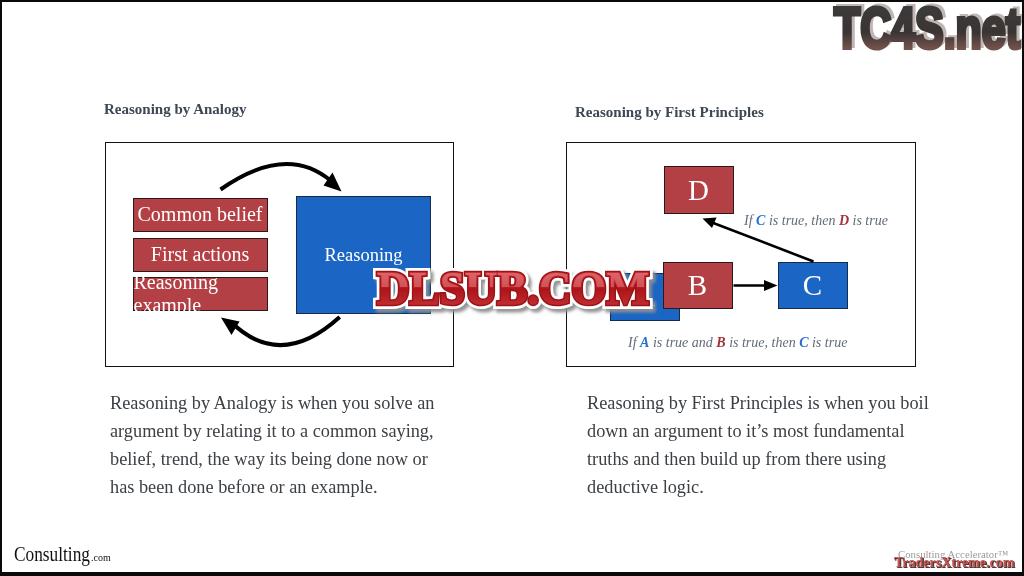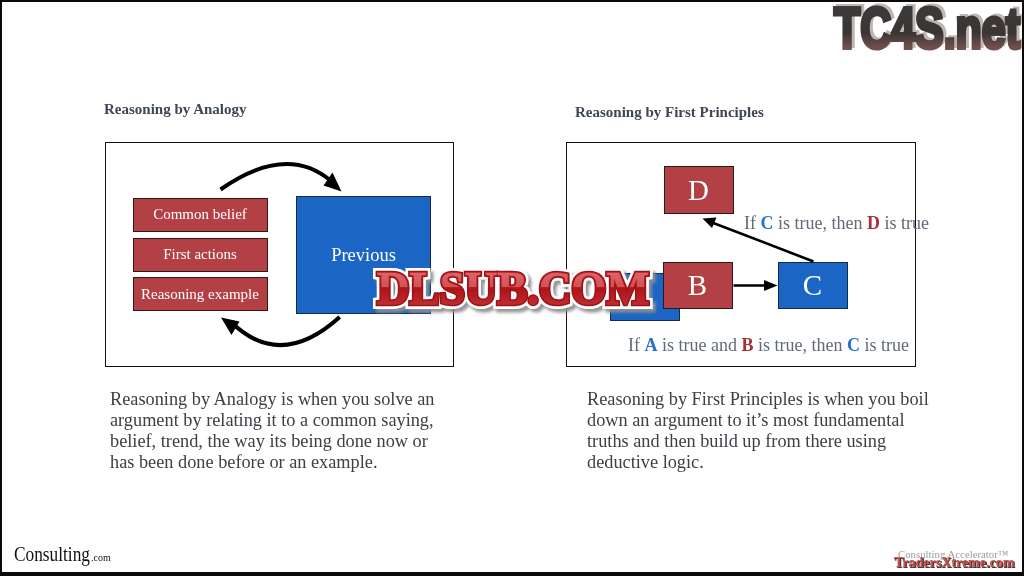--- a/index.html
+++ b/index.html
@@ -16,61 +16,61 @@
            letter-spacing:0px;}
   #title-left{left:104px;top:101px;}
   #title-right{left:567px;top:104px;margin-left:8px;}
 
   .panel{border:1.6px solid #111;background:#fff;}
   #panel-left{left:104.5px;top:142px;width:347px;height:223px;}
   #panel-right{left:565.5px;top:142px;width:348px;height:223px;}
 
   .rbox{background:#b34045;border:1.6px solid #2d181a;color:#fff;
         display:flex;align-items:center;justify-content:center;
-        font-size:15px;}
+        font-size:20px;}
   .bbox{background:#1b65c4;border:1.6px solid #152b49;color:#fff;
         display:flex;align-items:center;justify-content:center;}
 
   #rb1{left:132.5px;top:197.5px;width:133px;height:32px;}
   #rb2{left:132.5px;top:237.5px;width:133px;height:32px;}
   #rb3{left:132.5px;top:277px;width:133px;height:32px;}
   #bluebig{left:296px;top:196px;width:133px;height:116px;font-size:18.5px;}
 
   #boxD{left:663.5px;top:166px;width:68px;height:46px;font-size:29px;}
   #boxA{left:609.5px;top:272.5px;width:68px;height:46px;font-size:29px;}
   #boxB{left:662.5px;top:261.5px;width:68px;height:45px;font-size:29px;}
   #boxC{left:777.5px;top:261.5px;width:68px;height:45px;font-size:29px;}
 
-  .cap{font-size:18px;color:#616b77;}
+  .cap{font-size:14px;color:#616b77;font-style:italic;}
   .cap b.bl{color:#2470cc;}
   .cap b.rd{color:#a23337;}
   #cap1{left:744px;top:213px;}
   #cap2{left:628px;top:334.5px;}
 
-  .para{font-size:18.3px;line-height:21px;color:#3c4146;white-space:nowrap;}
+  .para{font-size:18.3px;line-height:28px;color:#3c4146;white-space:nowrap;}
   #para-left{left:110px;top:388.5px;}
   #para-right{left:567px;top:388.5px;margin-left:20px;}
 
   #consulting{left:14px;top:543px;}
   #accel{left:898px;top:548px;font-size:10.8px;color:#9b9b9b;width:120px;}
   #traders{left:894px;top:554.5px;font-size:14px;font-weight:bold;color:#cd5450;
            text-shadow:1.4px 1.4px 0 #3f3f3f, 0.7px 0.7px 0 #5a2523;
            letter-spacing:0px;}
 </style>
 </head>
 <body>
 
 <h2 class="abs title" id="title-left">Reasoning by Analogy</h2>
 <h2 class="abs title" id="title-right">Reasoning by First Principles</h2>
 
 <div class="abs panel" id="panel-left"></div>
 <div class="abs rbox" id="rb1">Common belief</div>
 <div class="abs rbox" id="rb2">First actions</div>
 <div class="abs rbox" id="rb3">Reasoning example</div>
-<div class="abs bbox" id="bluebig">Previous</div>
+<div class="abs bbox" id="bluebig">Reasoning</div>
 
 <div class="abs panel" id="panel-right"></div>
 <div class="abs bbox" id="boxA">A</div>
 <div class="abs rbox" id="boxD">D</div>
 <div class="abs rbox" id="boxB">B</div>
 <div class="abs bbox" id="boxC">C</div>
 <div class="abs cap" id="cap1">If <b class="bl">C</b> is true, then <b class="rd">D</b> is true</div>
 <div class="abs cap" id="cap2">If <b class="bl">A</b> is true and <b class="rd">B</b> is true, then <b class="bl">C</b> is true</div>
 
 <svg class="abs" id="arrows" width="1024" height="576" style="left:0;top:0;pointer-events:none;">

